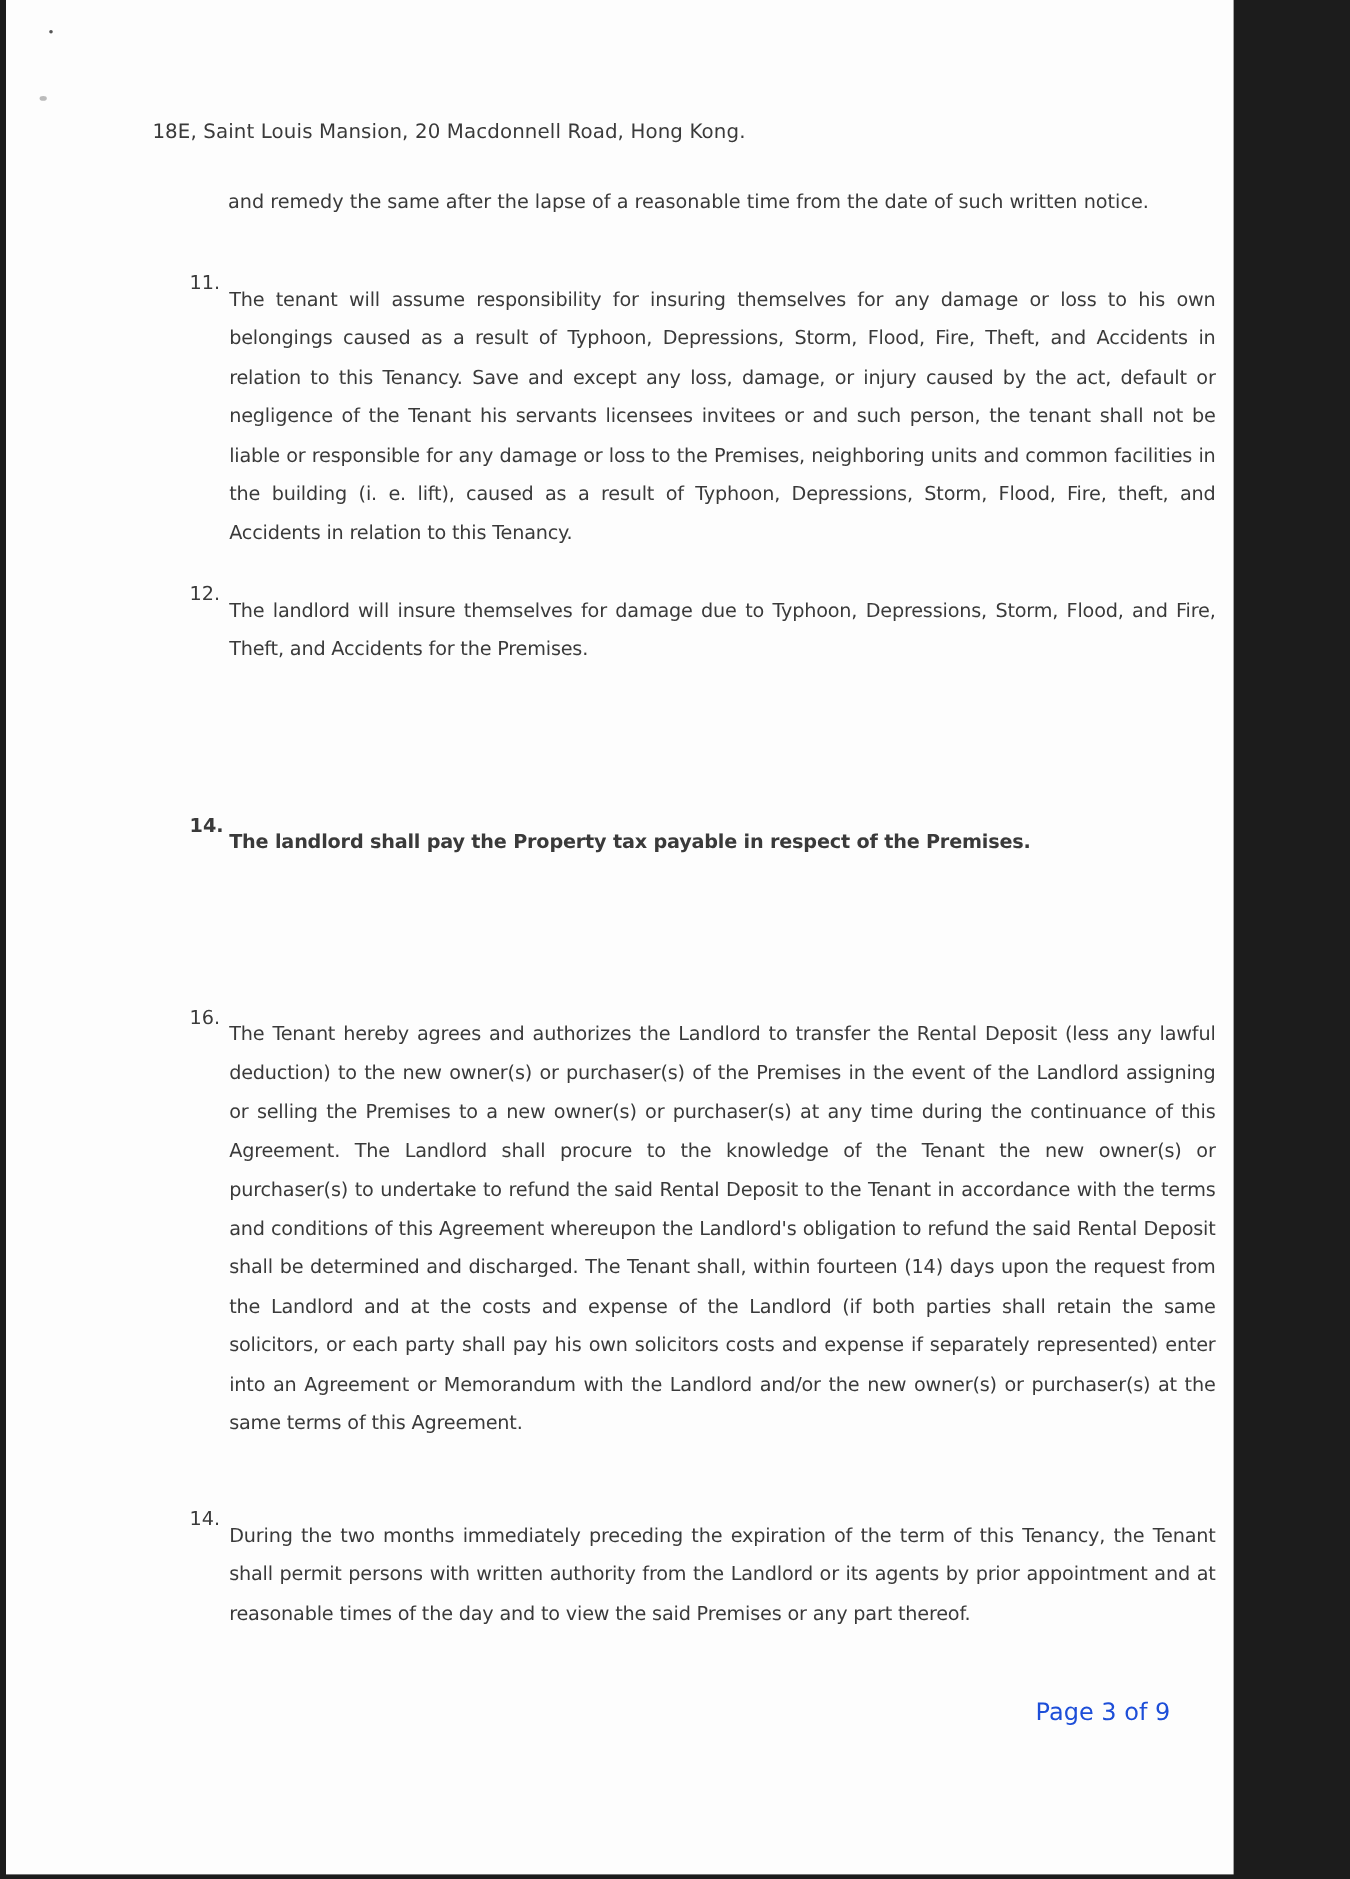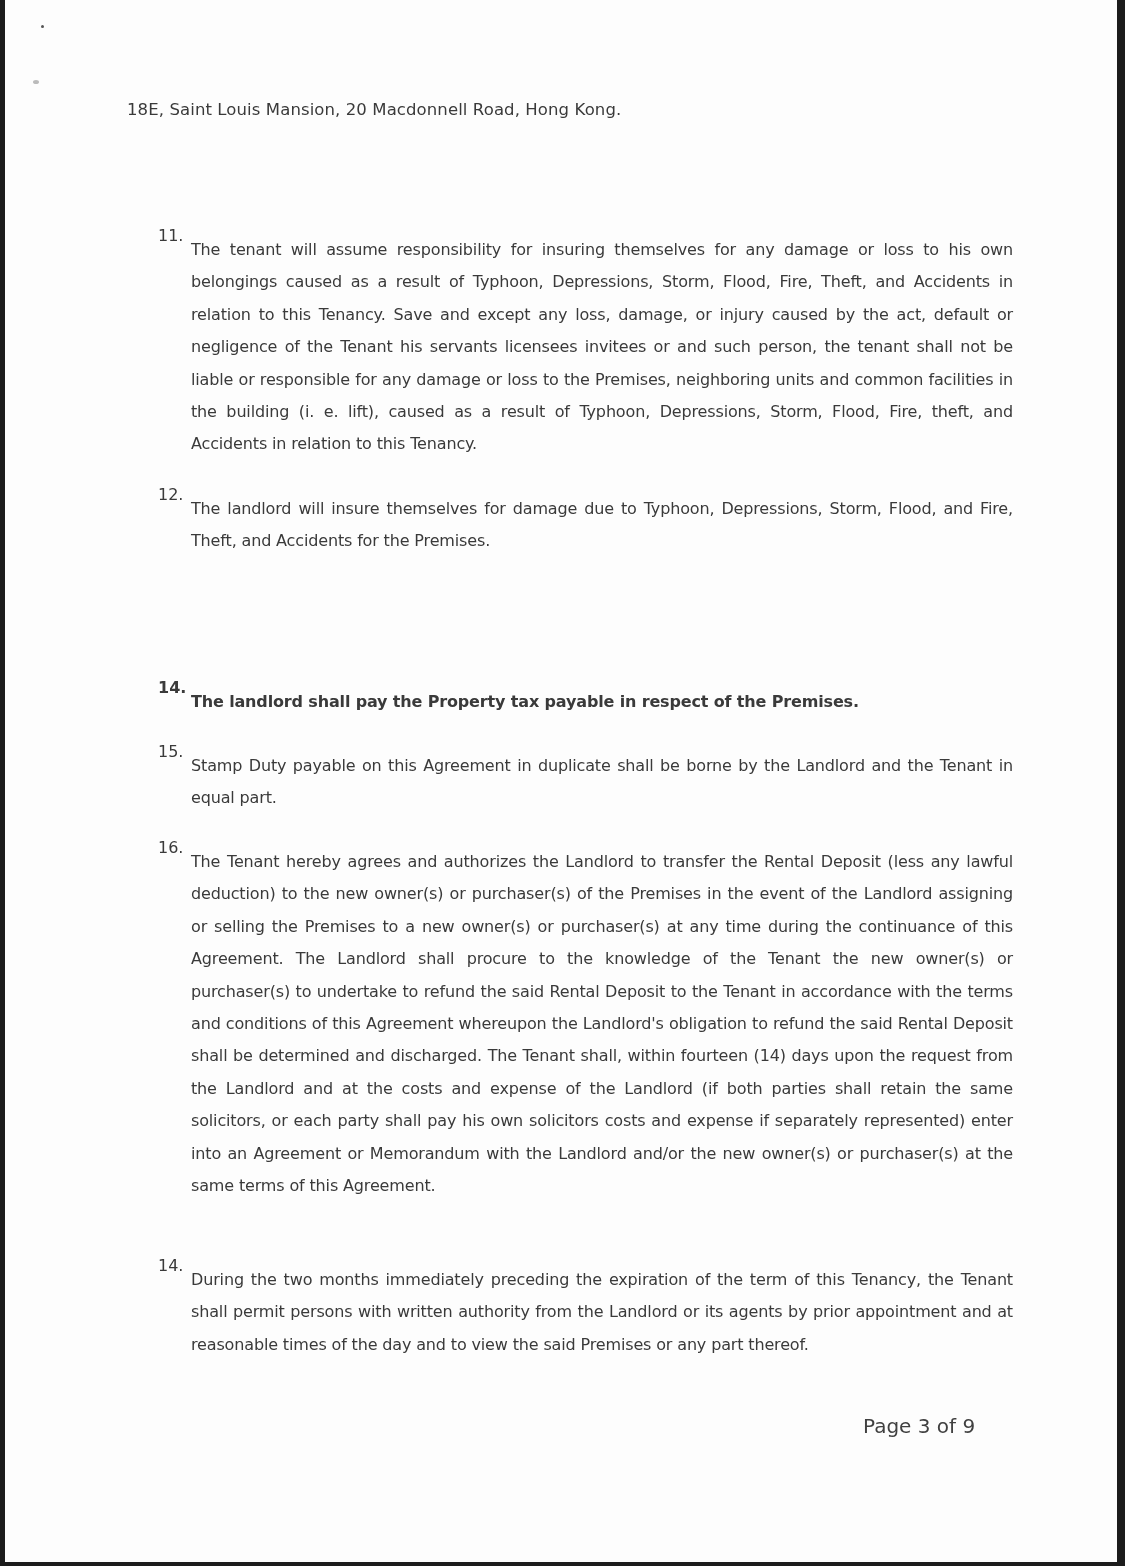--- a/index.html
+++ b/index.html
@@ -3,21 +3,21 @@
 <meta charset="utf-8">
 <style>
   html, body { margin: 0; padding: 0; }
   body {
     width: 1125px; height: 1566px; overflow: hidden;
     background: #1c1c1c;
     position: relative;
   }
   .page {
     position: absolute; left: 5px; top: 0;
-    width: 1112px; height: 1562px;
+    width: 1023px; height: 1562px;
     background: #fdfdfd;
     color: #3a3a3a;
     font-family: "DejaVu Sans", sans-serif;
   }
   .speck { position: absolute; width: 3px; height: 3px; background: #555; border-radius: 50%; }
   .speck.s1 { left: 36px; top: 25px; }
   .speck.s2 { left: 28px; top: 80px; width: 6px; height: 4px; background: #bbb; }
   .address {
     position: absolute; left: 122px; top: 100px;
     font-size: 16.5px; letter-spacing: 0.1px; white-space: nowrap;
@@ -36,53 +36,50 @@
   }
   .c11 { top: 218px; }
   .c12 { top: 477px; }
   .c13 { top: 573px; }
   .c14 { top: 670px; font-weight: bold; }
   .c15 { top: 734px; }
   .c16 { top: 830px; }
   .c17 { top: 1248px; }
   .footer {
     position: absolute; left: 858px; top: 1414px;
-    font-size: 20px; color: #404040; white-space: nowrap;
+    font-size: 20px; color: #1d4ed8; white-space: nowrap;
   }
 </style>
 </head>
 <body>
 
 <div class="page">
   <span class="speck s1"></span>
   <span class="speck s2"></span>
 
   <div class="address">18E, Saint Louis Mansion, 20 Macdonnell Road, Hong Kong.</div>
 
+  <div class="line cont">and remedy the same after the lapse of a reasonable time from the date of such written notice.</div>
 
   <div class="clause c11">
     <span class="num">11.</span>
     <div class="text">The tenant will assume responsibility for insuring themselves for any damage or loss to his own belongings caused as a result of Typhoon, Depressions, Storm, Flood, Fire, Theft, and Accidents in relation to this Tenancy. Save and except any loss, damage, or injury caused by the act, default or negligence of the Tenant his servants licensees invitees or and such person, the tenant shall not be liable or responsible for any damage or loss to the Premises, neighboring units and common facilities in the building (i. e. lift), caused as a result of Typhoon, Depressions, Storm, Flood, Fire, theft, and Accidents in relation to this Tenancy.</div>
   </div>
 
   <div class="clause c12">
     <span class="num">12.</span>
     <div class="text">The landlord will insure themselves for damage due to Typhoon, Depressions, Storm, Flood, and Fire, Theft, and Accidents for the Premises.</div>
   </div>
 
 
   <div class="clause c14">
     <span class="num">14.</span>
     <div class="text">The landlord shall pay the Property tax payable in respect of the Premises.</div>
   </div>
 
-  <div class="clause c15">
-    <span class="num">15.</span>
-    <div class="text">Stamp Duty payable on this Agreement in duplicate shall be borne by the Landlord and the Tenant in equal part.</div>
-  </div>
 
   <div class="clause c16">
     <span class="num">16.</span>
     <div class="text">The Tenant hereby agrees and authorizes the Landlord to transfer the Rental Deposit (less any lawful deduction) to the new owner(s) or purchaser(s) of the Premises in the event of the Landlord assigning or selling the Premises to a new owner(s) or purchaser(s) at any time during the continuance of this Agreement. The Landlord shall procure to the knowledge of the Tenant the new owner(s) or purchaser(s) to undertake to refund the said Rental Deposit to the Tenant in accordance with the terms and conditions of this Agreement whereupon the Landlord's obligation to refund the said Rental Deposit shall be determined and discharged.  The Tenant shall, within fourteen (14) days upon the request from the Landlord and at the costs and expense of the Landlord (if both parties shall retain the same solicitors, or each party shall pay his own solicitors costs and expense if separately represented) enter into an Agreement or Memorandum with the Landlord and/or the new owner(s) or purchaser(s) at the same terms of this Agreement.</div>
   </div>
 
   <div class="clause c17">
     <span class="num">14.</span>
     <div class="text">During the two months immediately preceding the expiration of the term of this Tenancy, the Tenant shall permit persons with written authority from the Landlord or its agents by prior appointment and at reasonable times of the day and to view the said Premises or any part thereof.</div>
   </div>

